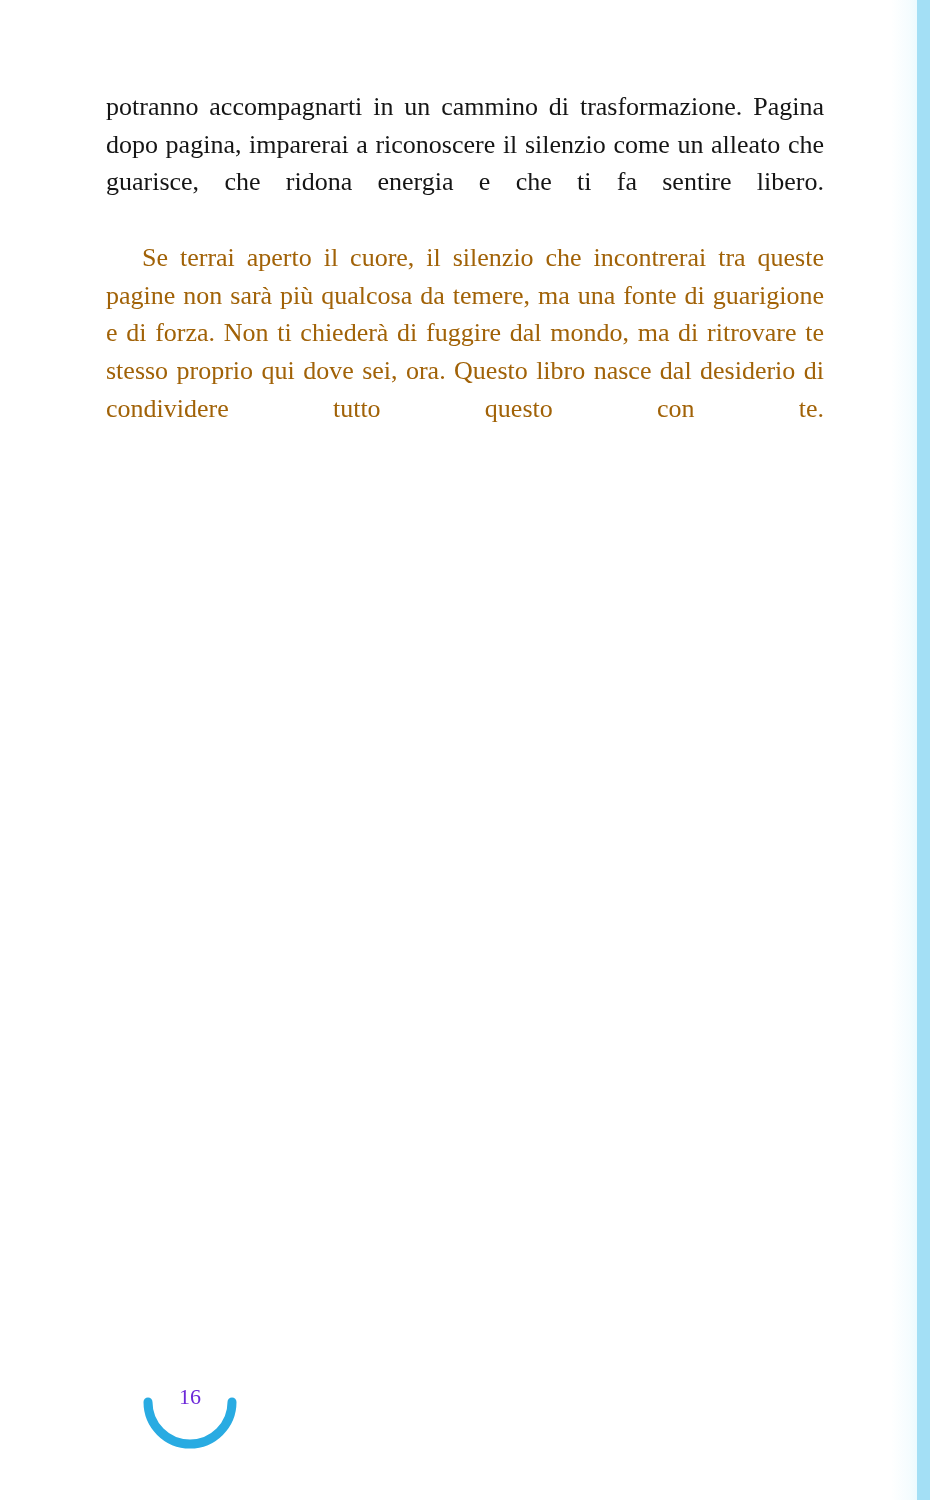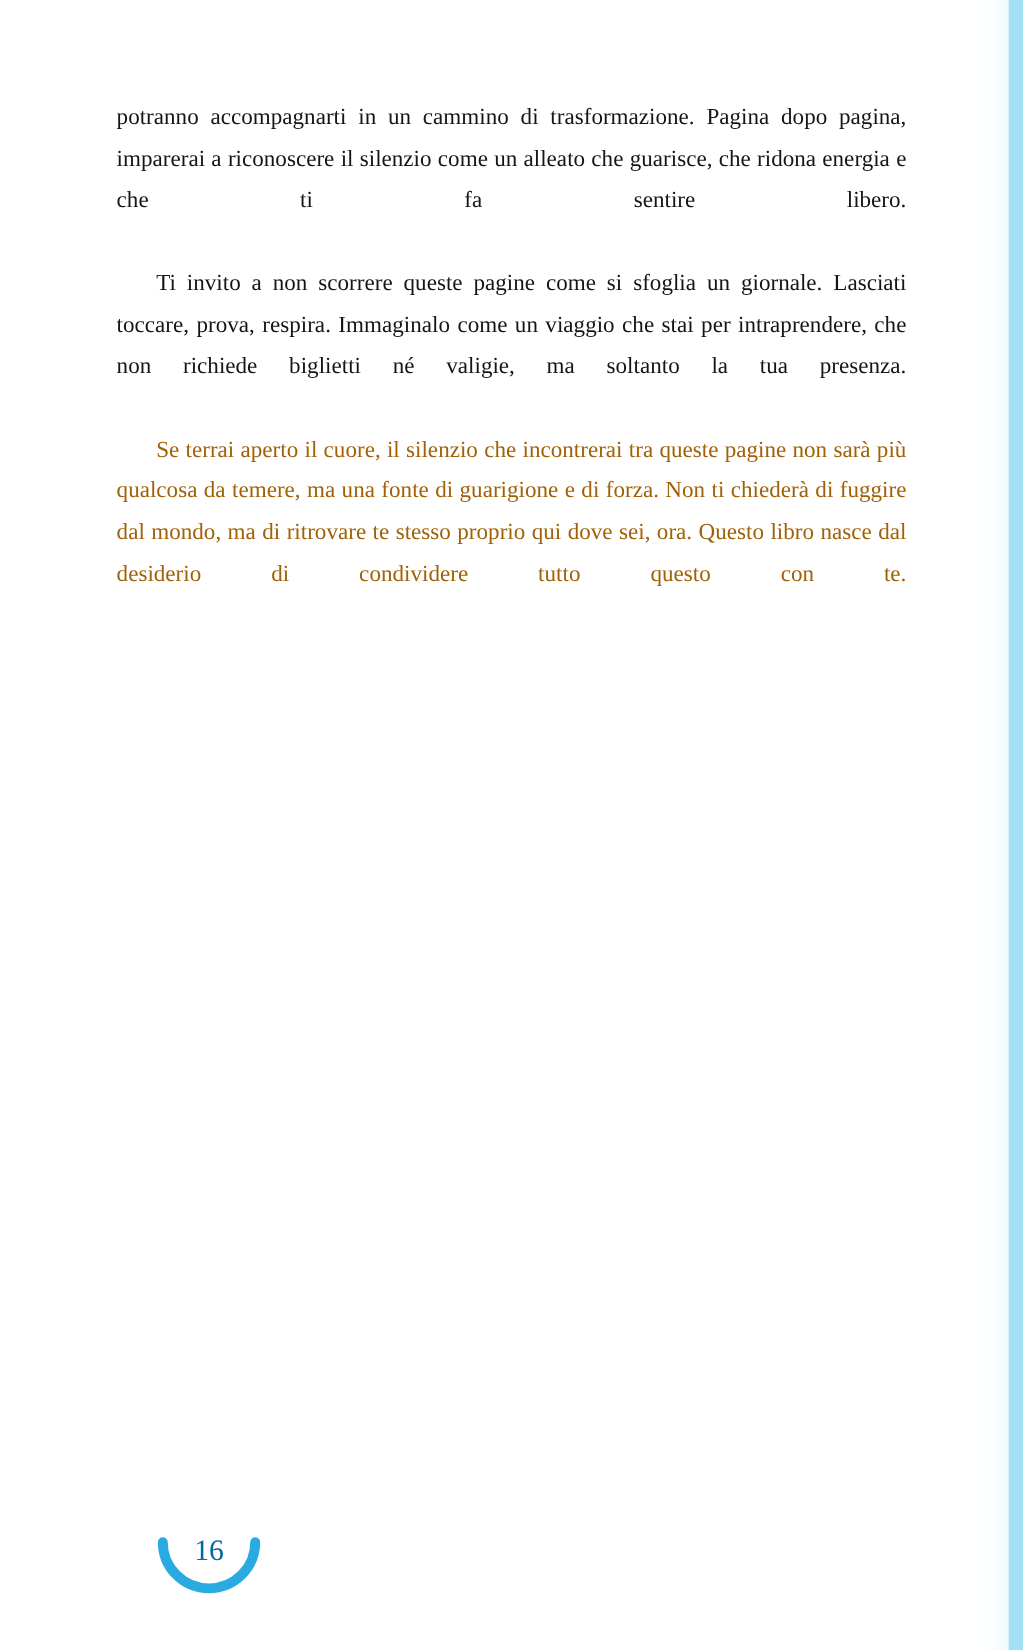--- a/index.html
+++ b/index.html
@@ -38,21 +38,21 @@
 
   .text-column {
     position: absolute;
     left: 106px;
     top: 88px;
     width: 718px;
   }
 
   p.body-par {
     margin: 0;
-    font-size: 21px;
+    font-size: 26px;
     line-height: 37.7px;
     color: #151515;
     text-align: justify;
     text-justify: inter-word;
     hyphens: manual;
     -webkit-hyphens: manual;
     letter-spacing: 0.0px;
     word-spacing: 0.2px;
   }
 
@@ -83,38 +83,36 @@
     width: 100px;
     height: 90px;
   }
 
   .folio-number {
     position: absolute;
     left: 0;
     top: 6px;
     width: 100px;
     text-align: center;
-    font-size: 27px;
+    font-size: 22px;
     line-height: 1;
-    color: #0369a1;
+    color: #6d28d9;
     font-family: "Liberation Serif", "DejaVu Serif", serif;
-    margin-top: 10px;
   }
 </style>
 </head>
 <body>
 
 <div class="page" style="background: rgb(255, 255, 255);">
 
   <div class="edge-fade"></div>
   <div class="edge-strip" style="background: rgb(163, 223, 245);"></div>
 
   <div class="text-column">
     <p class="body-par" style="color: rgb(21, 21, 21);">potranno accompagnarti in un cammino di trasformazio­ne. Pagina dopo pagina, imparerai a riconoscere il silenzio come un alleato che guarisce, che ridona energia e che ti fa sentire libero.</p>
-    <p class="body-par indented" style="color: rgb(21, 21, 21);">Ti invito a non scorrere queste pagine come si sfoglia un giornale. Lasciati toccare, prova, respira. Immaginalo come un viaggio che stai per intraprendere, che non richiede bi­glietti né valigie, ma soltanto la tua presenza.</p>
     <p class="body-par indented" style="color: #a16207;">Se terrai aperto il cuore, il silenzio che incontrerai tra queste pagine non sarà più qualcosa da temere, ma una fon­te di guarigione e di forza. Non ti chiederà di fuggire dal mondo, ma di ritrovare te stesso proprio qui dove sei, ora. Questo libro nasce dal desiderio di condividere tutto questo con te.</p>
   </div>
 
   <div class="folio">
     <svg class="folio-arc" viewBox="0 0 100 90">
       <path id="folio-arc-path" d="M 8 22 A 42 42 0 0 0 92 22" fill="none" stroke="#29abe2" stroke-width="9" stroke-linecap="round"></path>
     </svg>
     <div class="folio-number">16</div>
   </div>
 

